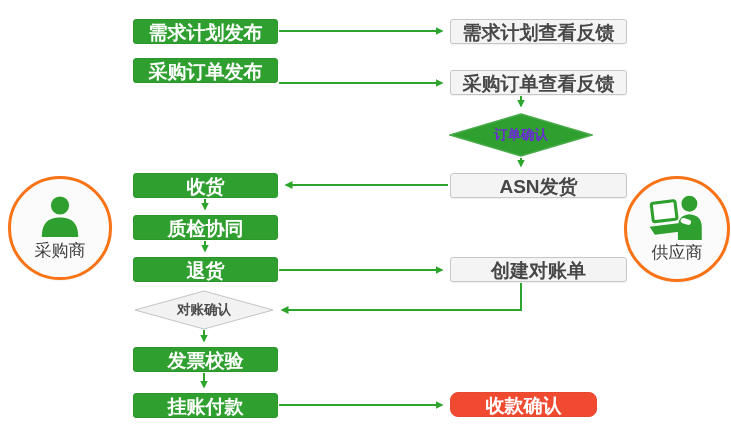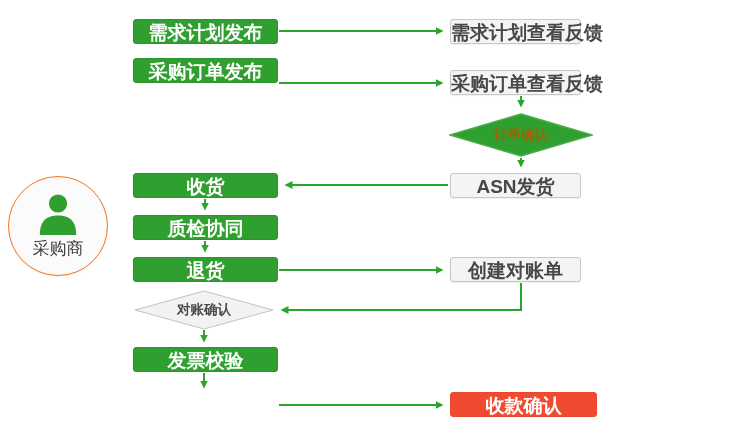--- a/index.html
+++ b/index.html
@@ -7,37 +7,37 @@
   .stage{position:relative;width:731px;height:436px;background:#ffffff;overflow:hidden;}
 
   
   .wires{position:absolute;left:0;top:0;width:731px;height:436px;z-index:1;}
 
   
   .node{position:absolute;z-index:2;height:25px;line-height:25px;text-align:center;
         font-size:19px;border-radius:3px;box-sizing:border-box;white-space:nowrap;}
   .gbox{background:#2f9f2f;color:#ffffff;font-weight:700;width:145px;left:133px;
         border:1px solid #2c962c;}
-  .wbox{background:#f4f4f4;color:#474747;font-weight:700;width:131px;left:450px;
+  .wbox{background:#f4f4f4;color:#474747;font-weight:700;width:177px;left:450px;
         border:1px solid #c7c7c7;box-shadow:0 1px 1px rgba(0,0,0,0.06);}
   .rbox{background:#f04b31;color:#ffffff;font-weight:700;width:147px;left:450px;
         border:1px solid #e6492f;}
 
   
   .diamond{position:absolute;z-index:2;}
   .diamond svg{display:block;}
   .diamond .dlabel{position:absolute;left:0;top:0;right:0;bottom:0;display:flex;
         align-items:center;justify-content:center;font-size:13.5px;font-weight:700;
         white-space:nowrap;}
-  .d-green .dlabel{color:#a16207;}
+  .d-green .dlabel{color:#6d28d9;}
   .d-gray .dlabel{color:#4a4a4a;}
 
   
   .actor{position:absolute;z-index:2;width:98px;height:98px;border-radius:50%;
-        background:#fbfbfb;border:1px solid #f97316;box-shadow:0 1px 2px rgba(0,0,0,0.05);
+        background:#fbfbfb;border:3px solid #f97316;box-shadow:0 1px 2px rgba(0,0,0,0.05);
         display:flex;flex-direction:column;align-items:center;justify-content:center;}
   .actor .alabel{font-size:17px;color:#3d3d3d;margin-top:1px;white-space:nowrap;}
   .actor .aicon{line-height:0;}
 </style>
 </head>
 <body>
 
 <div class="stage">
 
   <svg class="wires" viewBox="0 0 731 436">
@@ -65,33 +65,48 @@
   <div class="actor" style="left:8px;top:176px;">
     <span class="aicon">
       <svg width="46" height="44" viewBox="0 0 48 46">
         <circle cx="24" cy="12" r="9.5" fill="#2f9f2f"></circle>
         <path d="M5,45 C5,29 13,24.5 24,24.5 C35,24.5 43,29 43,45 Z" fill="#2f9f2f"></path>
       </svg>
     </span>
     <span class="alabel">采购商</span>
   </div>
 
+  <div class="actor" style="left:624px;top:176px;width:100px;height:100px;">
+    <span class="aicon">
+      <svg width="58" height="46" viewBox="0 0 64 52">
+        <g>
+          <rect x="4" y="9" width="27" height="21" rx="2" fill="#ffffff" stroke="#2f9f2f" stroke-width="3.5" transform="rotate(-7 17 20)"></rect>
+          <path d="M1,37 L33,33 L39,42 L7,46 Z" fill="#2f9f2f"></path>
+          <circle cx="46" cy="11" r="9" fill="#2f9f2f"></circle>
+          <path d="M33,52 L33,38 Q33,24 46,23 Q60,24 60,38 L60,52 Z" fill="#2f9f2f"></path>
+          <rect x="36" y="28" width="12" height="6" rx="3" fill="#ffffff" transform="rotate(18 42 31)"></rect>
+        </g>
+      </svg>
+    </span>
+    <span class="alabel">供应商</span>
+  </div>
 
   <div class="node gbox" style="top:19px;">需求计划发布</div>
   <div class="node gbox" style="top:58px;">采购订单发布</div>
   <div class="node gbox" style="top:173px;">收货</div>
   <div class="node gbox" style="top:215px;">质检协同</div>
   <div class="node gbox" style="top:257px;font-family:Liberation Serif, serif;">退货</div>
   <div class="node gbox" style="top:347px;">发票校验</div>
+  <div class="node gbox" style="top:393px;">挂账付款</div>
 
   <div class="node wbox" style="top:19px;">需求计划查看反馈</div>
   <div class="node wbox" style="top:173px;">ASN发货</div>
   <div class="node wbox" style="top:70px;">采购订单查看反馈</div>
   <div class="node wbox" style="top:257px;">创建对账单</div>
-  <div class="node rbox" style="top:392px;">收款确认</div>
+  <div class="node rbox" style="top:392px;border-radius:8px;">收款确认</div>
 
   <div class="diamond d-green" style="left:449px;top:113px;width:144px;height:44px;">
     <svg width="144" height="44" viewBox="0 0 144 44">
       <polygon points="72,1 143,22 72,43 1,22" fill="#2f9f2f" stroke="#49ab49" stroke-width="1.5"></polygon>
     </svg>
     <span class="dlabel">订单确认</span>
   </div>
 
   <div class="diamond d-gray" style="left:134px;top:290px;width:140px;height:40px;">
     <svg width="140" height="40" viewBox="0 0 140 40">

